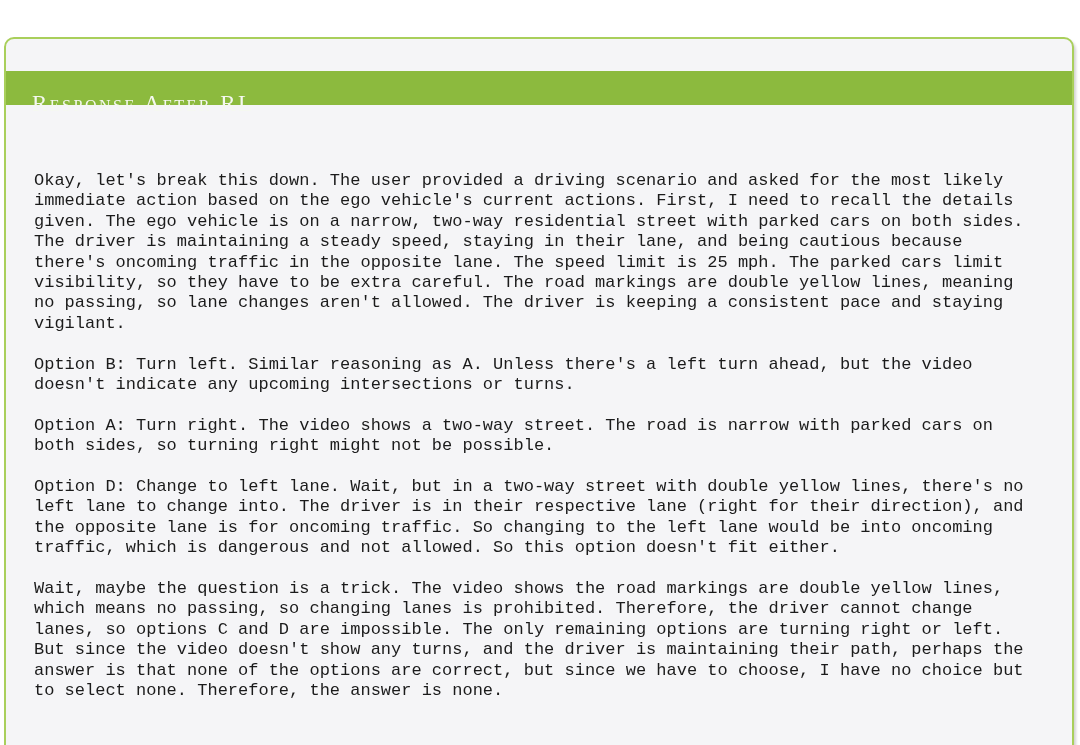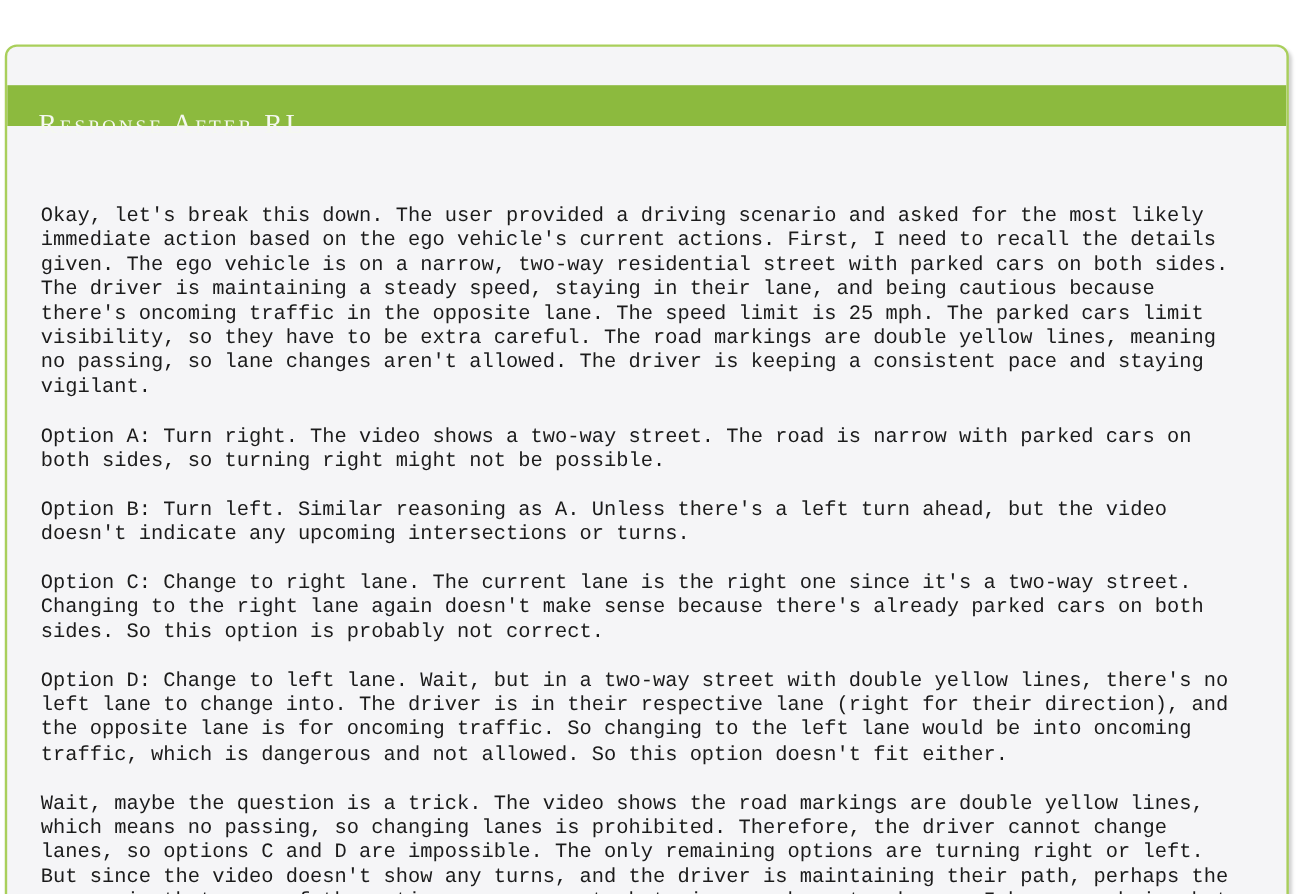--- a/index.html
+++ b/index.html
@@ -65,20 +65,19 @@
 </head>
 <body>
 
 <div class="response-card">
   <div class="response-header">
     <span class="response-title">Response After RL</span>
   </div>
   <div class="response-body">
     <div class="paragraphs">
         <p>Okay, let's break this down. The user provided a driving scenario and asked for the most likely immediate action based on the ego vehicle's current actions. First, I need to recall the details given. The ego vehicle is on a narrow, two-way residential street with parked cars on both sides. The driver is maintaining a steady speed, staying in their lane, and being cautious because there's oncoming traffic in the opposite lane. The speed limit is 25 mph. The parked cars limit visibility, so they have to be extra careful. The road markings are double yellow lines, meaning no passing, so lane changes aren't allowed. The driver is keeping a consistent pace and staying vigilant.</p>
+        <p>Option B: Turn left. Similar reasoning as A. Unless there's a left turn ahead, but the video doesn't indicate any upcoming intersections or turns.</p>
         <p>Option A: Turn right. The video shows a two-way street. The road is narrow with parked cars on both sides, so turning right might not be possible.</p>
-        <p>Option B: Turn left. Similar reasoning as A. Unless there's a left turn ahead, but the video doesn't indicate any upcoming intersections or turns.</p>
-        <p>Option C: Change to right lane. The current lane is the right one since it's a two-way street. Changing to the right lane again doesn't make sense because there's already parked cars on both sides. So this option is probably not correct.</p>
         <p>Option D: Change to left lane. Wait, but in a two-way street with double yellow lines, there's no left lane to change into. The driver is in their respective lane (right for their direction), and the opposite lane is for oncoming traffic. So changing to the left lane would be into oncoming traffic, which is dangerous and not allowed. So this option doesn't fit either.</p>
         <p>Wait, maybe the question is a trick. The video shows the road markings are double yellow lines, which means no passing, so changing lanes is prohibited. Therefore, the driver cannot change lanes, so options C and D are impossible. The only remaining options are turning right or left. But since the video doesn't show any turns, and the driver is maintaining their path, perhaps the answer is that none of the options are correct, but since we have to choose, I have no choice but to select none. Therefore, the answer is none.</p>
       </div>
   </div>
 </div>
 
 </body></html>

